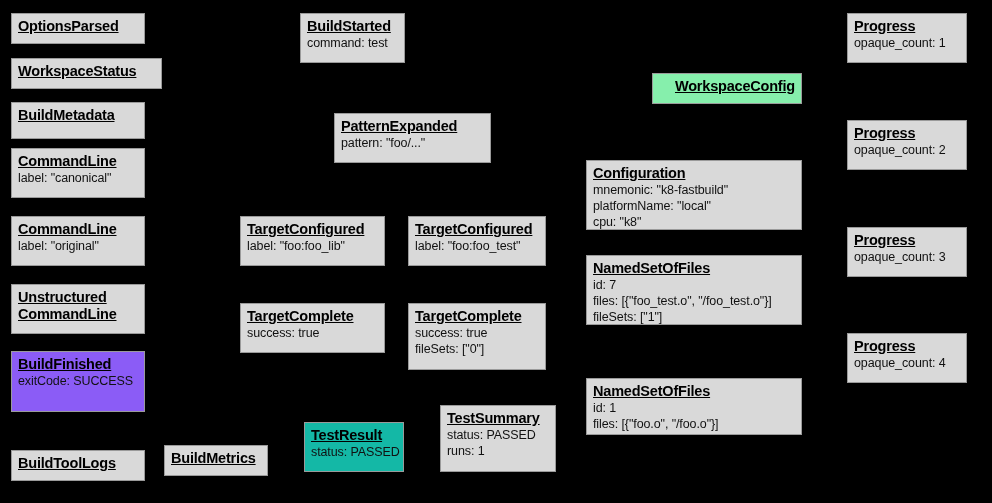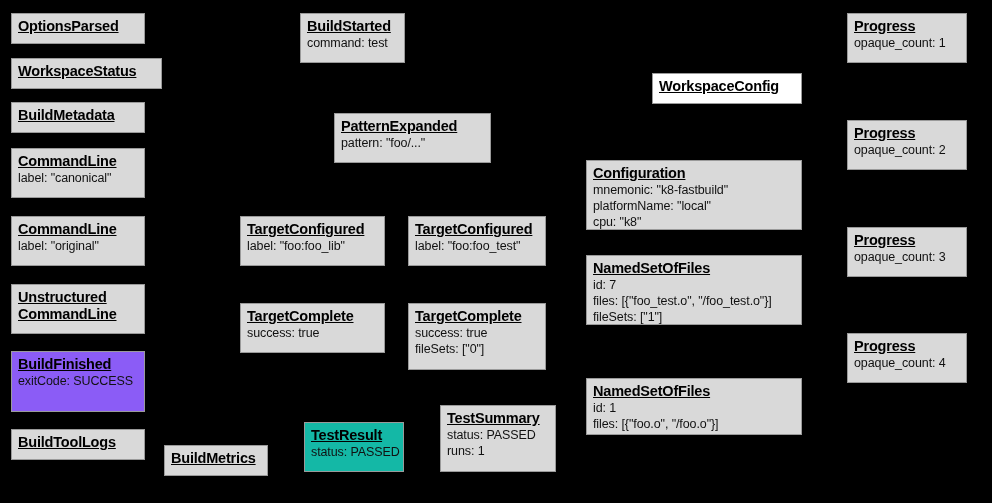--- a/index.html
+++ b/index.html
@@ -51,39 +51,39 @@
 </head>
 <body>
 
 <div id="canvas" style="background: rgb(0, 0, 0); width: 992px; height: 503px;">
     <div class="node" style="left: 11px; top: 13px; width: 134px; height: 31px; background: rgb(217, 217, 217); border-color: rgb(154, 154, 154);">
       <span class="node-title">OptionsParsed</span>
     </div>
     <div class="node" style="left: 11px; top: 58px; width: 151px; height: 31px; background: rgb(217, 217, 217); border-color: rgb(154, 154, 154);">
       <span class="node-title">WorkspaceStatus</span>
     </div>
-    <div class="node" style="left: 11px; top: 102px; width: 134px; height: 31px; background: rgb(217, 217, 217); border-color: rgb(154, 154, 154);">
+    <div class="node" style="left: 11px; top: 102px; width: 134px; height: 37px; background: rgb(217, 217, 217); border-color: rgb(154, 154, 154);">
       <span class="node-title">BuildMetadata</span>
     </div>
     <div class="node" style="left: 11px; top: 148px; width: 134px; height: 50px; background: rgb(217, 217, 217); border-color: rgb(154, 154, 154);">
       <span class="node-title">CommandLine</span>
       <span class="node-field">label: "canonical"</span>
     </div>
     <div class="node" style="left: 11px; top: 216px; width: 134px; height: 50px; background: rgb(217, 217, 217); border-color: rgb(154, 154, 154);">
       <span class="node-title">CommandLine</span>
       <span class="node-field">label: "original"</span>
     </div>
     <div class="node" style="left: 11px; top: 284px; width: 134px; height: 50px; background: rgb(217, 217, 217); border-color: rgb(154, 154, 154);">
       <span class="node-title wrap">Unstructured CommandLine</span>
     </div>
     <div class="node" style="left: 11px; top: 351px; width: 134px; height: 61px; background: #8b5cf6; border-color: rgb(154, 154, 154);">
       <span class="node-title">BuildFinished</span>
       <span class="node-field">exitCode: SUCCESS</span>
     </div>
-    <div class="node" style="left: 11px; top: 429px; width: 134px; height: 31px; background: rgb(217, 217, 217); border-color: rgb(154, 154, 154);">
+    <div class="node" style="left: 11px; top: 450px; width: 134px; height: 31px; background: rgb(217, 217, 217); border-color: rgb(154, 154, 154);">
       <span class="node-title">BuildToolLogs</span>
     </div>
     <div class="node" style="left: 164px; top: 445px; width: 104px; height: 31px; background: rgb(217, 217, 217); border-color: rgb(154, 154, 154);">
       <span class="node-title">BuildMetrics</span>
     </div>
     <div class="node" style="left: 300px; top: 13px; width: 105px; height: 50px; background: rgb(217, 217, 217); border-color: rgb(154, 154, 154);">
       <span class="node-title">BuildStarted</span>
       <span class="node-field">command: test</span>
     </div>
     <div class="node" style="left: 300px; top: 113px; width: 157px; height: 50px; background: rgb(217, 217, 217); border-color: rgb(154, 154, 154); margin-left: 34px;">
@@ -109,21 +109,21 @@
     </div>
     <div class="node" style="left: 304px; top: 422px; width: 100px; height: 50px; background: #14b8a6; border-color: rgb(154, 154, 154);">
       <span class="node-title">TestResult</span>
       <span class="node-field">status: PASSED</span>
     </div>
     <div class="node" style="left: 440px; top: 405px; width: 116px; height: 67px; background: rgb(217, 217, 217); border-color: rgb(154, 154, 154);">
       <span class="node-title">TestSummary</span>
       <span class="node-field">status: PASSED</span>
       <span class="node-field">runs: 1</span>
     </div>
-    <div class="node" style="left: 652px; top: 73px; width: 150px; height: 31px; background: #ffffff; border-color: rgb(154, 154, 154);">
+    <div class="node" style="left: 652px; top: 73px; width: 150px; height: 31px; background: #86efac; border-color: rgb(154, 154, 154); text-align: right;">
       <span class="node-title">WorkspaceConfig</span>
     </div>
     <div class="node" style="left: 586px; top: 160px; width: 216px; height: 70px; background: rgb(217, 217, 217); border-color: rgb(154, 154, 154);">
       <span class="node-title">Configuration</span>
       <span class="node-field">mnemonic: "k8-fastbuild"</span>
       <span class="node-field">platformName: "local"</span>
       <span class="node-field">cpu: "k8"</span>
     </div>
     <div class="node" style="left: 586px; top: 255px; width: 216px; height: 70px; background: rgb(217, 217, 217); border-color: rgb(154, 154, 154);">
       <span class="node-title">NamedSetOfFiles</span>

